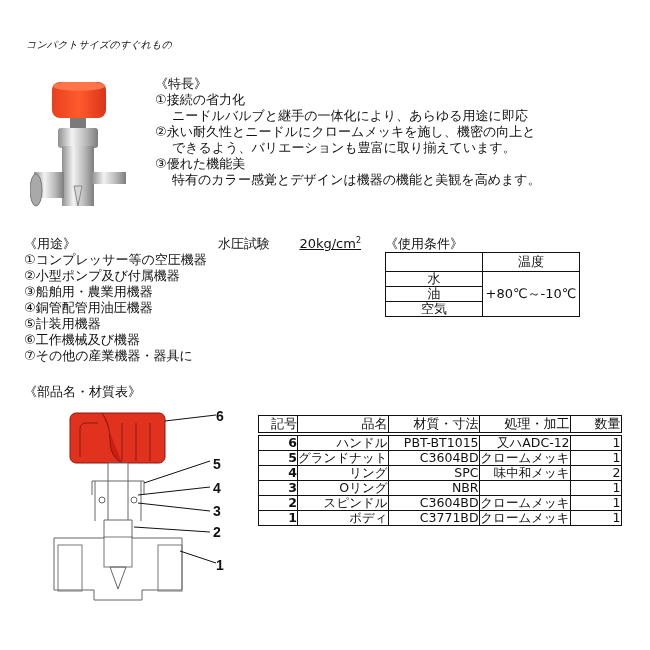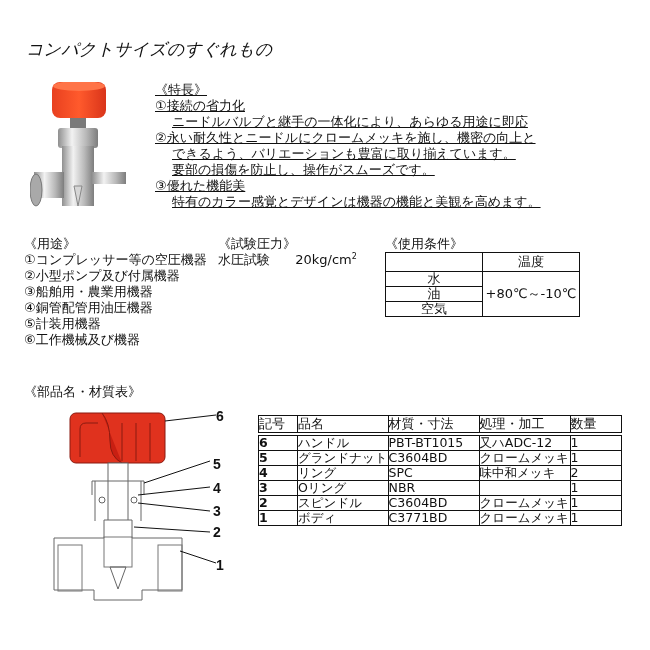--- a/index.html
+++ b/index.html
@@ -1,45 +1,45 @@
 <!DOCTYPE html>
 <html><head>
   <meta charset="utf-8">
   <style>
     html, body { margin: 0; padding: 0; background: #ffffff; }
     body { width: 650px; height: 650px; position: relative; overflow: hidden;
            font-family: "DejaVu Sans", sans-serif; color: #111; }
     .abs { position: absolute; }
-    .headline { left: 26px; top: 38px; font-size: 17px; font-style: italic; letter-spacing: 0.2px; }
+    .headline { left: 26px; top: 38px; font-size: 10px; font-style: italic; letter-spacing: 0.2px; }
     .t { font-size: 13px; line-height: 16px; white-space: nowrap; }
     .ind { padding-left: 17px; }
     sup { font-size: 8px; vertical-align: 5px; line-height: 0; }
 
     
-    .features { left: 155px; top: 82px; text-decoration: underline; }
+    .features { left: 155px; top: 76px; }
 
     
     .uses { left: 24px; top: 236px; }
     .test { left: 218px; top: 236px; }
     .test .row { display: flex; }
     .test .lab { width: 73px; }
-    .test .val { width: 70px; text-align: center; }
+    .test .val { width: 70px; text-align: right; text-decoration: underline; }
 
     
     .cond { left: 385px; top: 236px; }
     table.ct { border-collapse: collapse; margin-top: 0px; }
     table.ct td { border: 1.5px solid #111; padding: 0; font-size: 13px; line-height: 14px; text-align: center; height: 14px; }
     table.ct td.c1 { width: 96px; }
     table.ct td.c2 { width: 96px; }
 
     
     .parts-title { left: 24px; top: 384px; }
     table.pt { position: absolute; left: 258px; top: 415px; border-collapse: collapse; }
     table.pt td, table.pt th { border: 1.5px solid #111; font-size: 12.5px; line-height: 14px; height: 14px;
-      padding: 0; text-align: left; font-weight: normal; white-space: nowrap; }
+      padding: 0; text-align: right; font-weight: normal; white-space: nowrap; }
     table.pt thead tr { border-bottom: 4px double #111; }
     table.pt th { height: 16px; font-size: 13px; }
     table.pt td.no { font-weight: bold; }
     .w1 { width: 38px; } .w2 { width: 84px; } .w3 { width: 90px; } .w4 { width: 90px; } .w5 { width: 50px; font-family: Liberation Serif, serif; }
 
     .callout { font-weight: bold; font-size: 14px; font-family: "Liberation Sans", sans-serif; }
   </style>
 </head>
 <body>
 
@@ -69,37 +69,36 @@
   <rect x="62" y="90" width="34" height="12" fill="url(#met)"></rect>
   <polygon points="44,104 52,104 48,124" fill="#d6d6d6" stroke="#888"></polygon>
 </svg>
 
 <div class="abs features">
   <div class="t">《特長》</div>
   <div class="t">①接続の省力化</div>
   <div class="t ind">ニードルバルブと継手の一体化により、あらゆる用途に即応</div>
   <div class="t">②永い耐久性とニードルにクロームメッキを施し、機密の向上と</div>
   <div class="t ind">できるよう、バリエーションも豊富に取り揃えています。</div>
-  <div class="t ind">要部の損傷を防止し、操作がスムーズです。</div>
   <div class="t">③優れた機能美</div>
   <div class="t ind">特有のカラー感覚とデザインは機器の機能と美観を高めます。</div>
 </div>
 
 <div class="abs uses">
   <div class="t">《用途》</div>
   <div class="t">①コンプレッサー等の空圧機器</div>
   <div class="t">②小型ポンプ及び付属機器</div>
   <div class="t">③船舶用・農業用機器</div>
   <div class="t">④銅管配管用油圧機器</div>
   <div class="t">⑤計装用機器</div>
   <div class="t">⑥工作機械及び機器</div>
+  <div class="t">⑦その他の産業機器・器具に</div>
 </div>
 
 <div class="abs test">
-  <div class="t">《試験圧力》</div>
   <div class="row t">
     <span class="lab">水圧試験</span>
     <span class="val"><span>20kg/cm</span><sup>2</sup></span>
   </div>
 </div>
 
 <div class="abs cond">
   <div class="t">《使用条件》</div>
   <table class="ct">
     <tbody>

